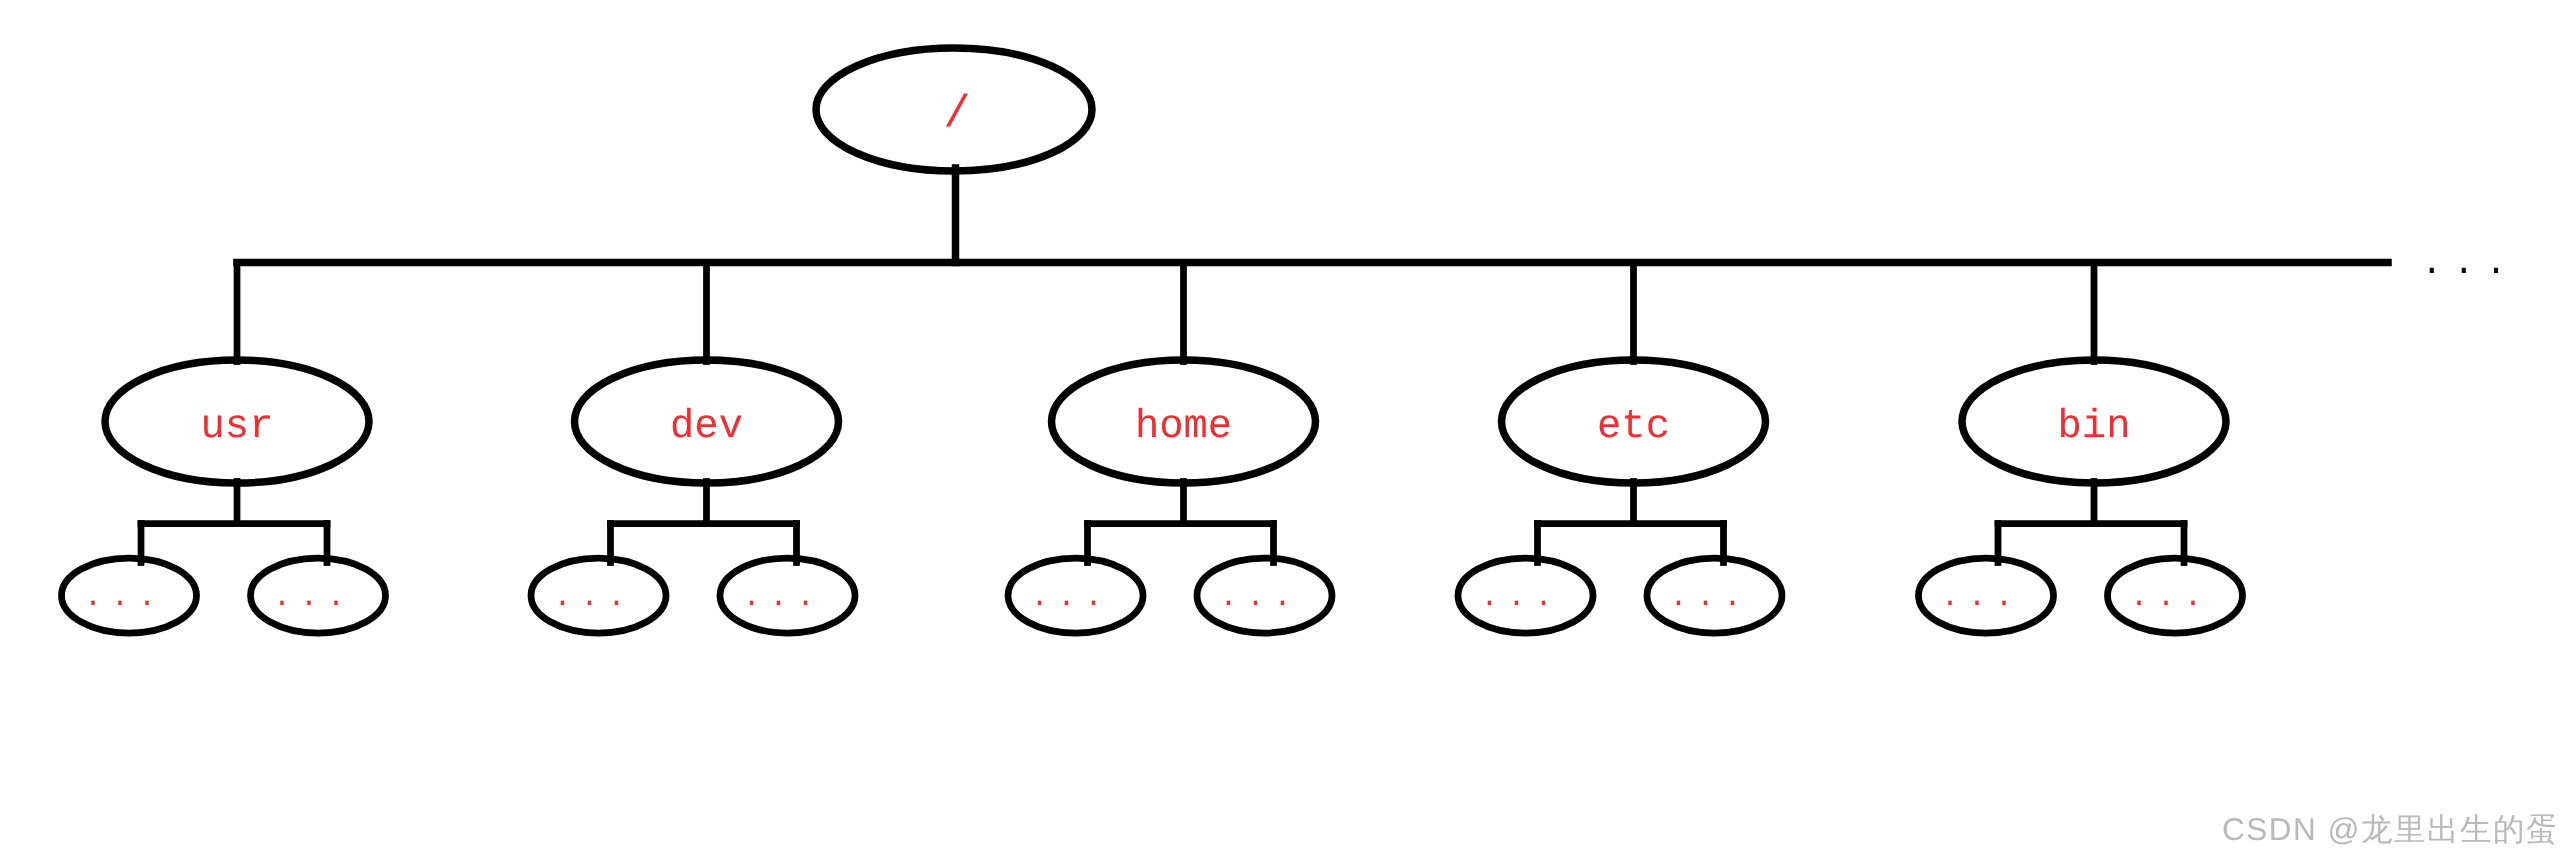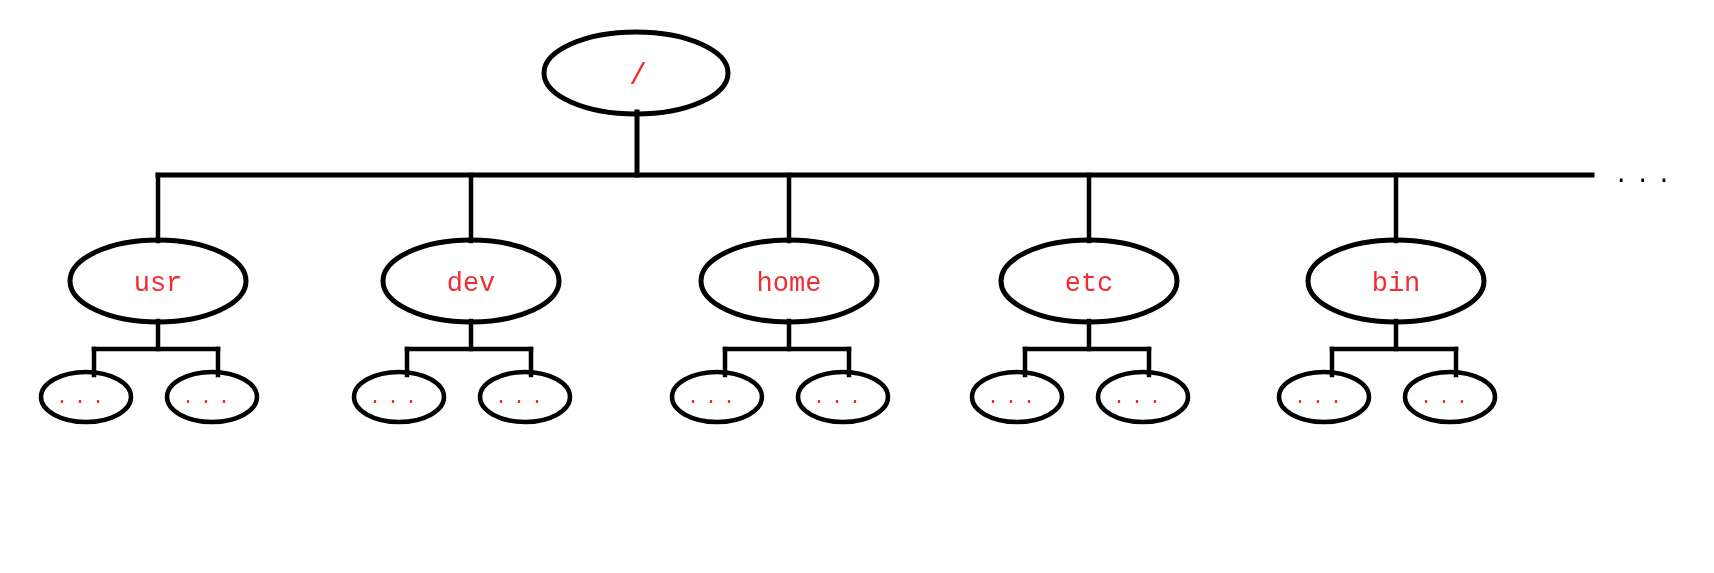--- a/index.html
+++ b/index.html
@@ -100,13 +100,14 @@
         <line x1="1396" y1="321" x2="1396" y2="349" stroke="#000000" stroke-width="4.5" stroke-linecap="square"></line>
         <line x1="1332" y1="349" x2="1456" y2="349" stroke="#000000" stroke-width="4.5" stroke-linecap="square"></line>
         <line x1="1332" y1="349" x2="1332" y2="375" stroke="#000000" stroke-width="4.5" stroke-linecap="square"></line>
         <line x1="1456" y1="349" x2="1456" y2="375" stroke="#000000" stroke-width="4.5" stroke-linecap="square"></line>
         <ellipse cx="1324" cy="397" rx="45" ry="25" fill="none" stroke="#000000" stroke-width="4.5"></ellipse>
         <ellipse cx="1450" cy="397" rx="45" ry="25" fill="none" stroke="#000000" stroke-width="4.5"></ellipse>
         <text x="1321" y="403" font-size="20" fill="#ef2d33" text-anchor="middle" letter-spacing="6">...</text>
         <text x="1447" y="403" font-size="20" fill="#ef2d33" text-anchor="middle" letter-spacing="6">...</text>
       </g>
     </svg>
+  <div class="watermark" style="color: rgb(185, 185, 185);">CSDN @龙里出生的蛋</div>
 </div>
 
 </body></html>

